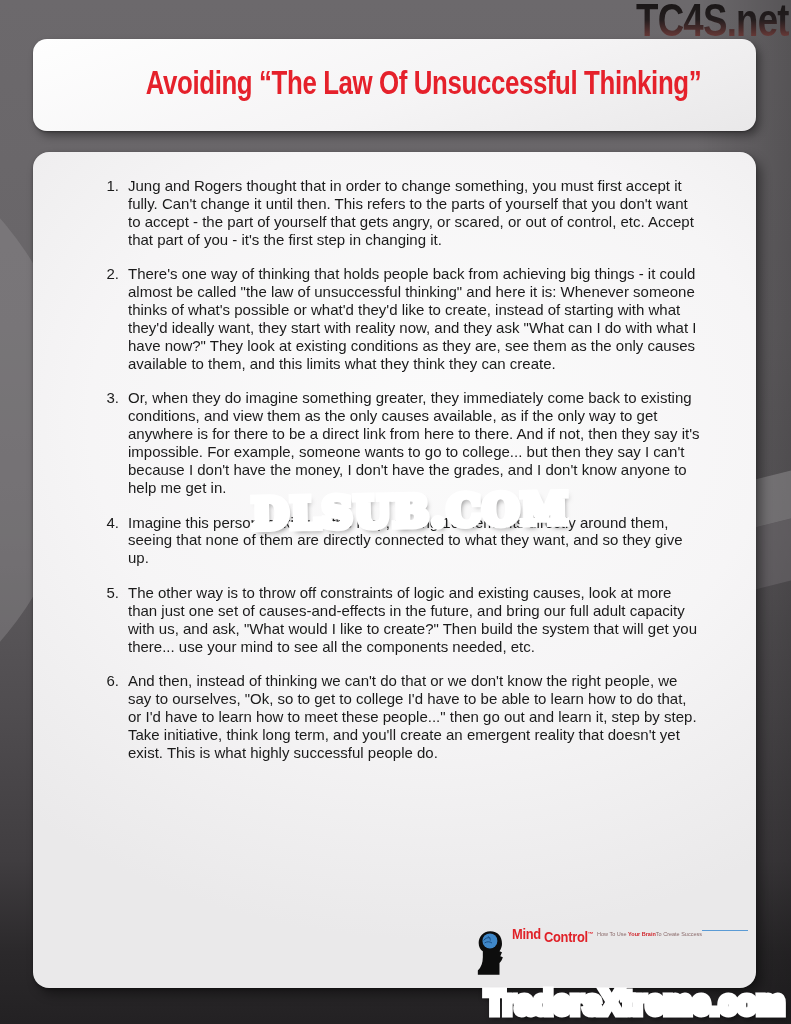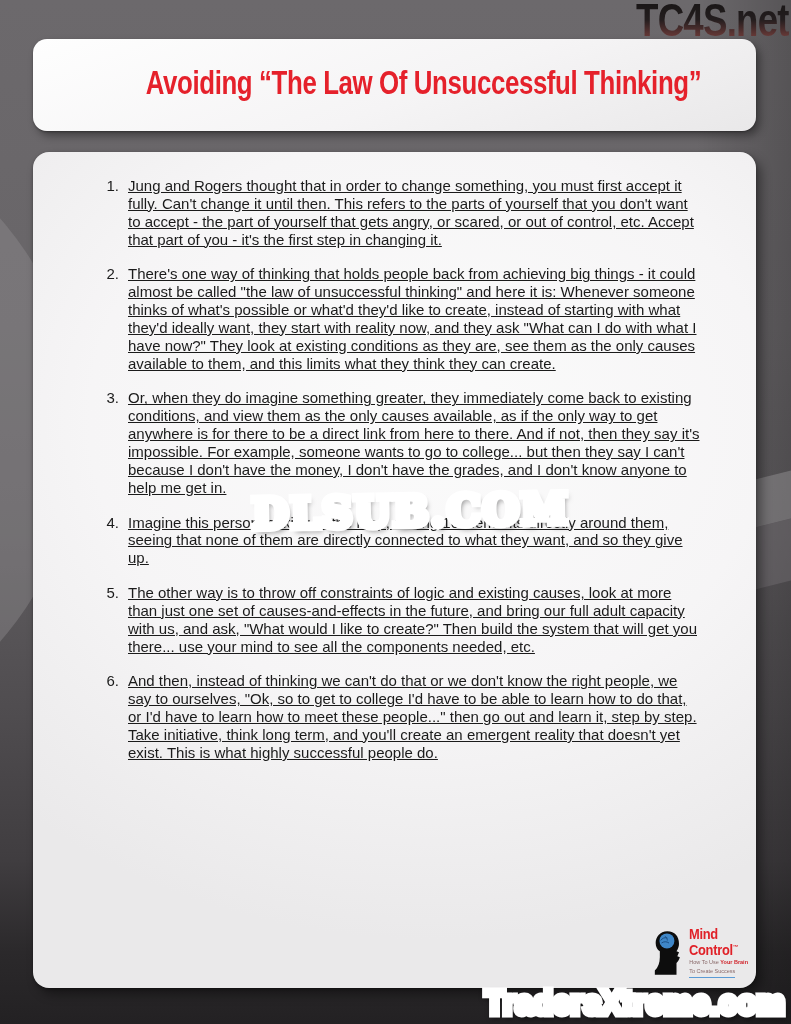--- a/index.html
+++ b/index.html
@@ -70,21 +70,21 @@
     padding:25px 52px 0 64px;
   }
   ol.body-list li {
     display:flex;
     margin-bottom:17px;
     font-size:15px; line-height:1.19; color:#1b1b1b;
   }
   ol.body-list .num {
     width:22px; text-align:right; margin-right:9px; flex-shrink:0;
   }
-  ol.body-list .txt { max-width:592px;text-decoration:underline; }
+  ol.body-list .txt { max-width:592px; }
 
   
   .outlined { position:relative; z-index:0; white-space:nowrap; }
   .outlined::before {
     content:attr(data-text);
     position:absolute; left:0; top:0; z-index:-1;
     -webkit-text-stroke:7px #ffffff;
     text-shadow:3px 4px 5px rgba(40,40,40,.55), 0 0 2px rgba(90,90,90,.6);
   }
 
@@ -111,21 +111,21 @@
     color:#fff;
     text-shadow:0 3px 7px rgba(0,0,0,.85), 3px 4px 6px rgba(0,0,0,.6);
   }
 
   
   .mc-logo {
     position:absolute; right:8px; bottom:10px;
     display:flex; gap:5px; align-items:flex-start;
   }
   .mc-head { width:30px; height:50px; }
-  .mc-textcol { display:flex; flex-direction:column; }
+  .mc-textcol { display:flex; flex-direction:row; }
   .mc-name {
     font-size:14px; line-height:12.5px; font-weight:bold; color:#e02128;
     transform:scaleX(.92); transform-origin:left;
     letter-spacing:-.3px; white-space:nowrap;
   }
   .mc-tm { font-size:6px; vertical-align:super; color:#e02128; }
   .mc-tagline {
     margin-top:3px; font-size:5.5px; line-height:6.5px; color:#8a6a6a;
     white-space:nowrap;
   }

